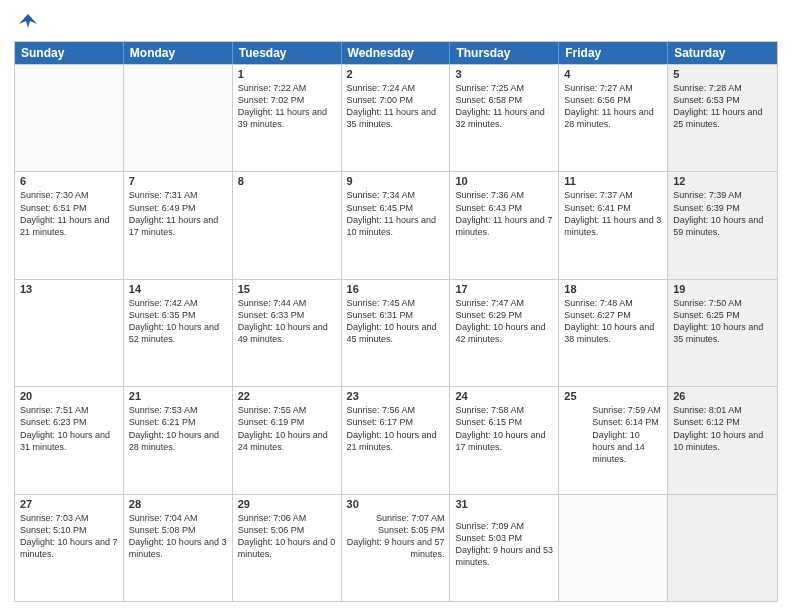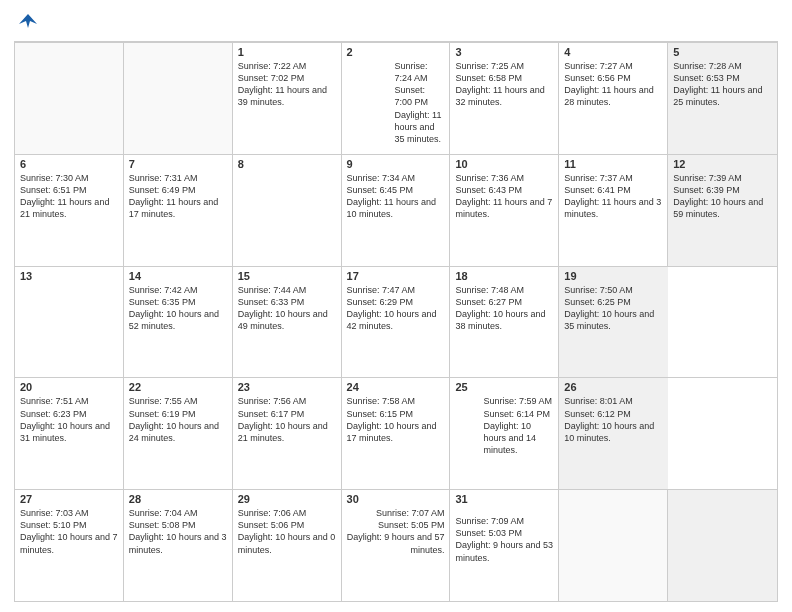--- a/index.html
+++ b/index.html
@@ -120,33 +120,42 @@
         </div>
       </div>
     </div>
     <div class="title-block">
       <div class="month-title"></div>
       <div class="location"></div>
     </div>
   </div>
 
   <div class="calendar">
+    <div class="cal-header">
+    <div class="cal-header-cell">Sunday</div>
+        <div class="cal-header-cell">Monday</div>
+        <div class="cal-header-cell">Tuesday</div>
+        <div class="cal-header-cell">Wednesday</div>
+        <div class="cal-header-cell">Thursday</div>
+        <div class="cal-header-cell">Friday</div>
+        <div class="cal-header-cell">Saturday</div>
+      </div>
     <div class="cal-body">
     <div class="cal-row">
           <div class="cal-cell empty"></div>
           <div class="cal-cell empty"></div>
           <div class="cal-cell">
             <div class="day-num">1</div>
             <div class="cell-info" style="white-space: pre-line;">Sunrise: 7:22 AM
 Sunset: 7:02 PM
 Daylight: 11 hours and 39 minutes.</div>
           </div>
           <div class="cal-cell">
             <div class="day-num">2</div>
-            <div class="cell-info" style="white-space: pre-line; margin-left: 48px;">Sunrise: 7:24 AM
+            <div class="cell-info" style="white-space: pre-line;">Sunrise: 7:24 AM
 Sunset: 7:00 PM
 Daylight: 11 hours and 35 minutes.</div>
           </div>
           <div class="cal-cell">
             <div class="day-num">3</div>
             <div class="cell-info" style="white-space: pre-line;">Sunrise: 7:25 AM
 Sunset: 6:58 PM
 Daylight: 11 hours and 32 minutes.</div>
           </div>
           <div class="cal-cell">
@@ -213,20 +222,26 @@
 Sunset: 6:35 PM
 Daylight: 10 hours and 52 minutes.</div>
           </div>
           <div class="cal-cell">
             <div class="day-num">15</div>
             <div class="cell-info" style="white-space: pre-line;">Sunrise: 7:44 AM
 Sunset: 6:33 PM
 Daylight: 10 hours and 49 minutes.</div>
           </div>
           <div class="cal-cell">
+            <div class="day-num">16</div>
+            <div class="cell-info" style="white-space: pre-line;">Sunrise: 7:45 AM
+Sunset: 6:31 PM
+Daylight: 10 hours and 45 minutes.</div>
+          </div>
+          <div class="cal-cell">
             <div class="day-num">17</div>
             <div class="cell-info" style="white-space: pre-line;">Sunrise: 7:47 AM
 Sunset: 6:29 PM
 Daylight: 10 hours and 42 minutes.</div>
           </div>
           <div class="cal-cell">
             <div class="day-num">18</div>
             <div class="cell-info" style="white-space: pre-line;">Sunrise: 7:48 AM
 Sunset: 6:27 PM
 Daylight: 10 hours and 38 minutes.</div>
@@ -239,20 +254,26 @@
           </div>
         </div>
         <div class="cal-row">
           <div class="cal-cell">
             <div class="day-num">20</div>
             <div class="cell-info" style="white-space: pre-line;">Sunrise: 7:51 AM
 Sunset: 6:23 PM
 Daylight: 10 hours and 31 minutes.</div>
           </div>
           <div class="cal-cell">
+            <div class="day-num">21</div>
+            <div class="cell-info" style="white-space: pre-line;">Sunrise: 7:53 AM
+Sunset: 6:21 PM
+Daylight: 10 hours and 28 minutes.</div>
+          </div>
+          <div class="cal-cell">
             <div class="day-num">22</div>
             <div class="cell-info" style="white-space: pre-line;">Sunrise: 7:55 AM
 Sunset: 6:19 PM
 Daylight: 10 hours and 24 minutes.</div>
           </div>
           <div class="cal-cell">
             <div class="day-num">23</div>
             <div class="cell-info" style="white-space: pre-line;">Sunrise: 7:56 AM
 Sunset: 6:17 PM
 Daylight: 10 hours and 21 minutes.</div>

